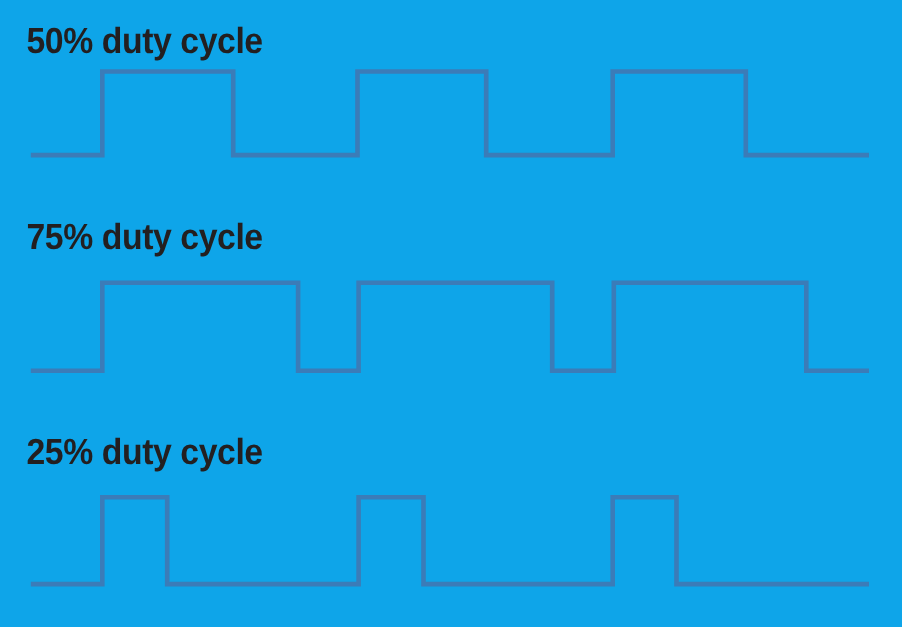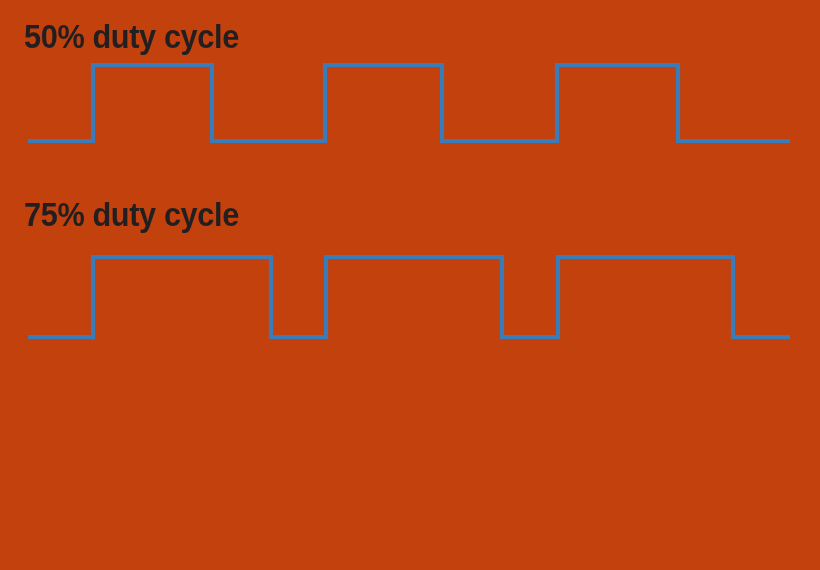--- a/index.html
+++ b/index.html
@@ -48,30 +48,36 @@
   .wave-path {
     fill: none;
     stroke-width: 4.2;
     stroke-linecap: butt;
     stroke-linejoin: miter;
   }
 </style>
 </head>
 <body>
 
-<div id="figure" style="background: #c2410c;">
+<div id="figure" style="background: #0ea5e9;">
 
   <div class="wave-row" style="top:0;height:190px;">
     <div class="row-label" style="top: 20px; color: rgb(35, 31, 32);">50% duty cycle</div>
     <svg class="wave-svg" width="820" height="105" viewBox="0 55 820 105" style="top:55px;">
       <path class="wave-path" stroke="#3b7cb8" d="M 28 141 L 93 141 L 93 65 L 212 65 L 212 141 L 325 141 L 325 65 L 442 65 L 442 141 L 557 141 L 557 65 L 678 65 L 678 141 L 790 141" stroke-width="4.2"></path>
     </svg>
   </div>
 
   <div class="wave-row" style="top:190px;height:190px;padding-left:48px;">
     <div class="row-label" style="top: 8px; color: rgb(35, 31, 32);">75% duty cycle</div>
     <svg class="wave-svg" width="820" height="115" viewBox="0 245 820 115" style="top:55px;">
       <path class="wave-path" stroke="#3b7cb8" d="M 28 337 L 93 337 L 93 257 L 271 257 L 271 337 L 326 337 L 326 257 L 502 257 L 502 337 L 558 337 L 558 257 L 733 257 L 733 337 L 790 337" stroke-width="4.2"></path>
     </svg>
   </div>
 
+  <div class="wave-row" style="top:380px;height:190px;">
+    <div class="row-label" style="top: 14px; color: rgb(35, 31, 32);">25% duty cycle</div>
+    <svg class="wave-svg" width="820" height="115" viewBox="0 440 820 115" style="top:60px;">
+      <path class="wave-path" stroke="#3b7cb8" d="M 28 531 L 93 531 L 93 452 L 152 452 L 152 531 L 326 531 L 326 452 L 385 452 L 385 531 L 557 531 L 557 452 L 615 452 L 615 531 L 790 531" stroke-width="4.2"></path>
+    </svg>
+  </div>
 
 </div>
 
 </body></html>

